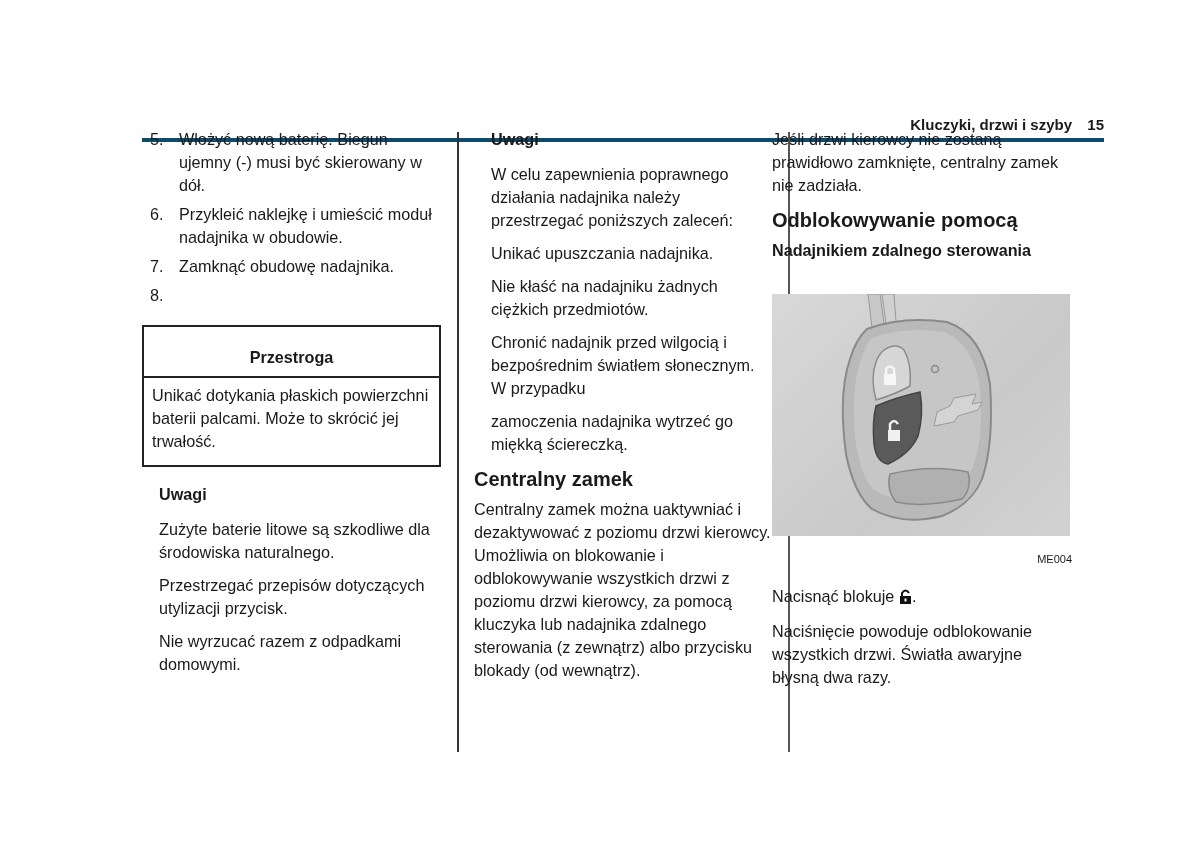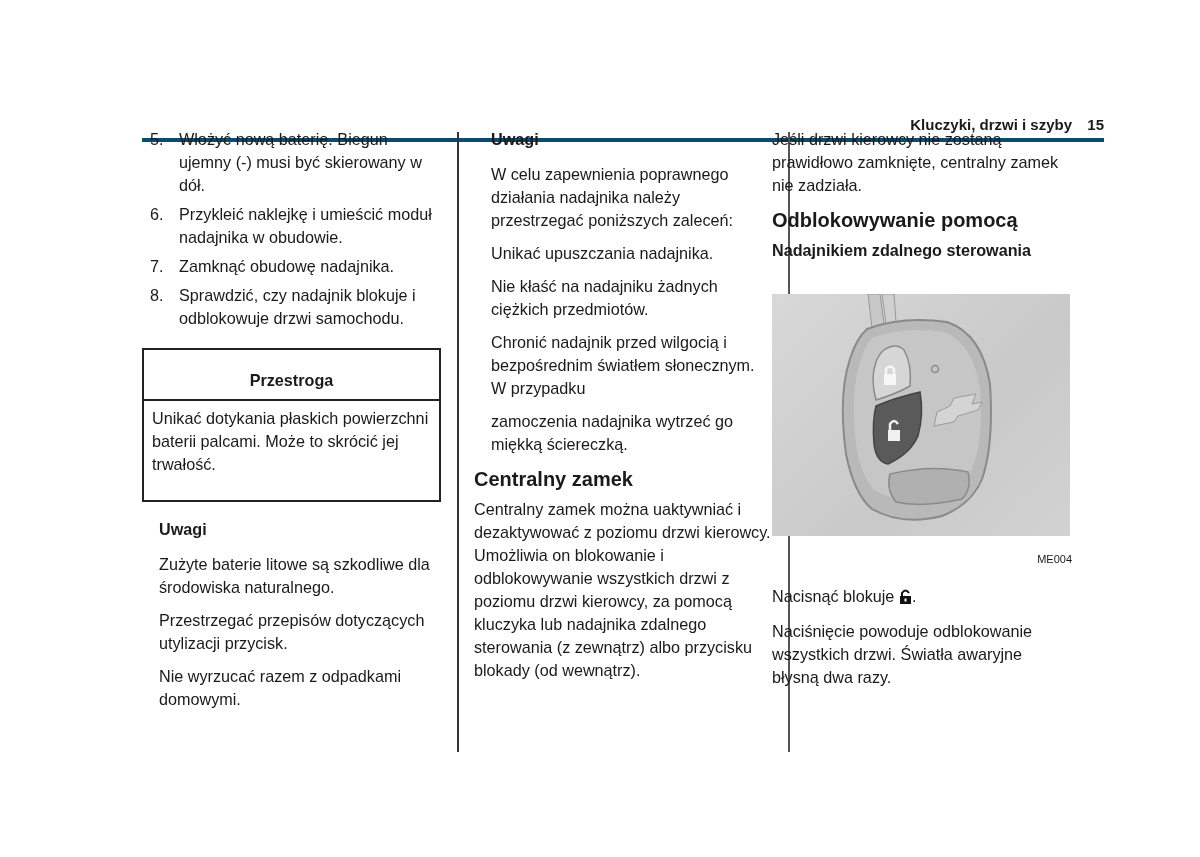--- a/index.html
+++ b/index.html
@@ -21,21 +21,21 @@
   .divider-2 { left: 788px; top: 132px; height: 620px; background: #555; }
 
   p { margin: 0 0 10px 0; }
   .step { display: flex; margin-bottom: 6px; }
   .step .num { width: 29px; flex: none; padding-left: 8px; }
   .step .txt { flex: 1; }
 
   .caution { border: 2px solid #222; margin-top: 18px; width: 295px; }
   .caution .c-head { text-align: center; font-weight: bold; border-bottom: 2px solid #222;
                      padding: 19px 0 7px 0; }
-  .caution .c-body { padding: 6px 8px 24px 8px; }
+  .caution .c-body { padding: 6px 8px 12px 8px; }
 
   .note-title { font-weight: bold; margin-bottom: 12px; }
   .indent { padding-left: 17px; }
 
   h2 { font-size: 20px; font-weight: bold; margin: 10px 0 6px 0; line-height: 26px; }
   h3 { font-size: 16.2px; font-weight: bold; margin: 0 0 10px 0; }
 
   .figure { width: 298px; height: 242px; margin-top: 32px; background: linear-gradient(135deg,#d8d8d8,#c9c9c9 60%,#d2d2d2); position: relative; }
   .fig-caption { text-align: right; font-size: 11px; margin-top: 12px; margin-bottom: 14px; }
   .inline-lock { display: inline-block; vertical-align: -2px; }
@@ -59,21 +59,20 @@
   <div class="step">
     <span class="num">6.</span>
     <span class="txt">Przykleić naklejkę i umieścić moduł nadajnika w obudowie.</span>
   </div>
   <div class="step">
     <span class="num">7.</span>
     <span class="txt">Zamknąć obudowę nadajnika.</span>
   </div>
   <div class="step">
     <span class="num">8.</span>
-    <span class="txt">Sprawdzić, czy nadajnik blokuje i odblokowuje drzwi samochodu.</span>
   </div>
 
   <div class="caution">
     <div class="c-head">Przestroga</div>
     <div class="c-body">Unikać dotykania płaskich powierzchni baterii palcami. Może to skrócić jej trwałość.</div>
   </div>
 
   <div class="indent" style="margin-top:16px;">
     <div class="note-title">Uwagi</div>
     <p>Zużyte baterie litowe są szkodliwe dla środowiska naturalnego.</p>

